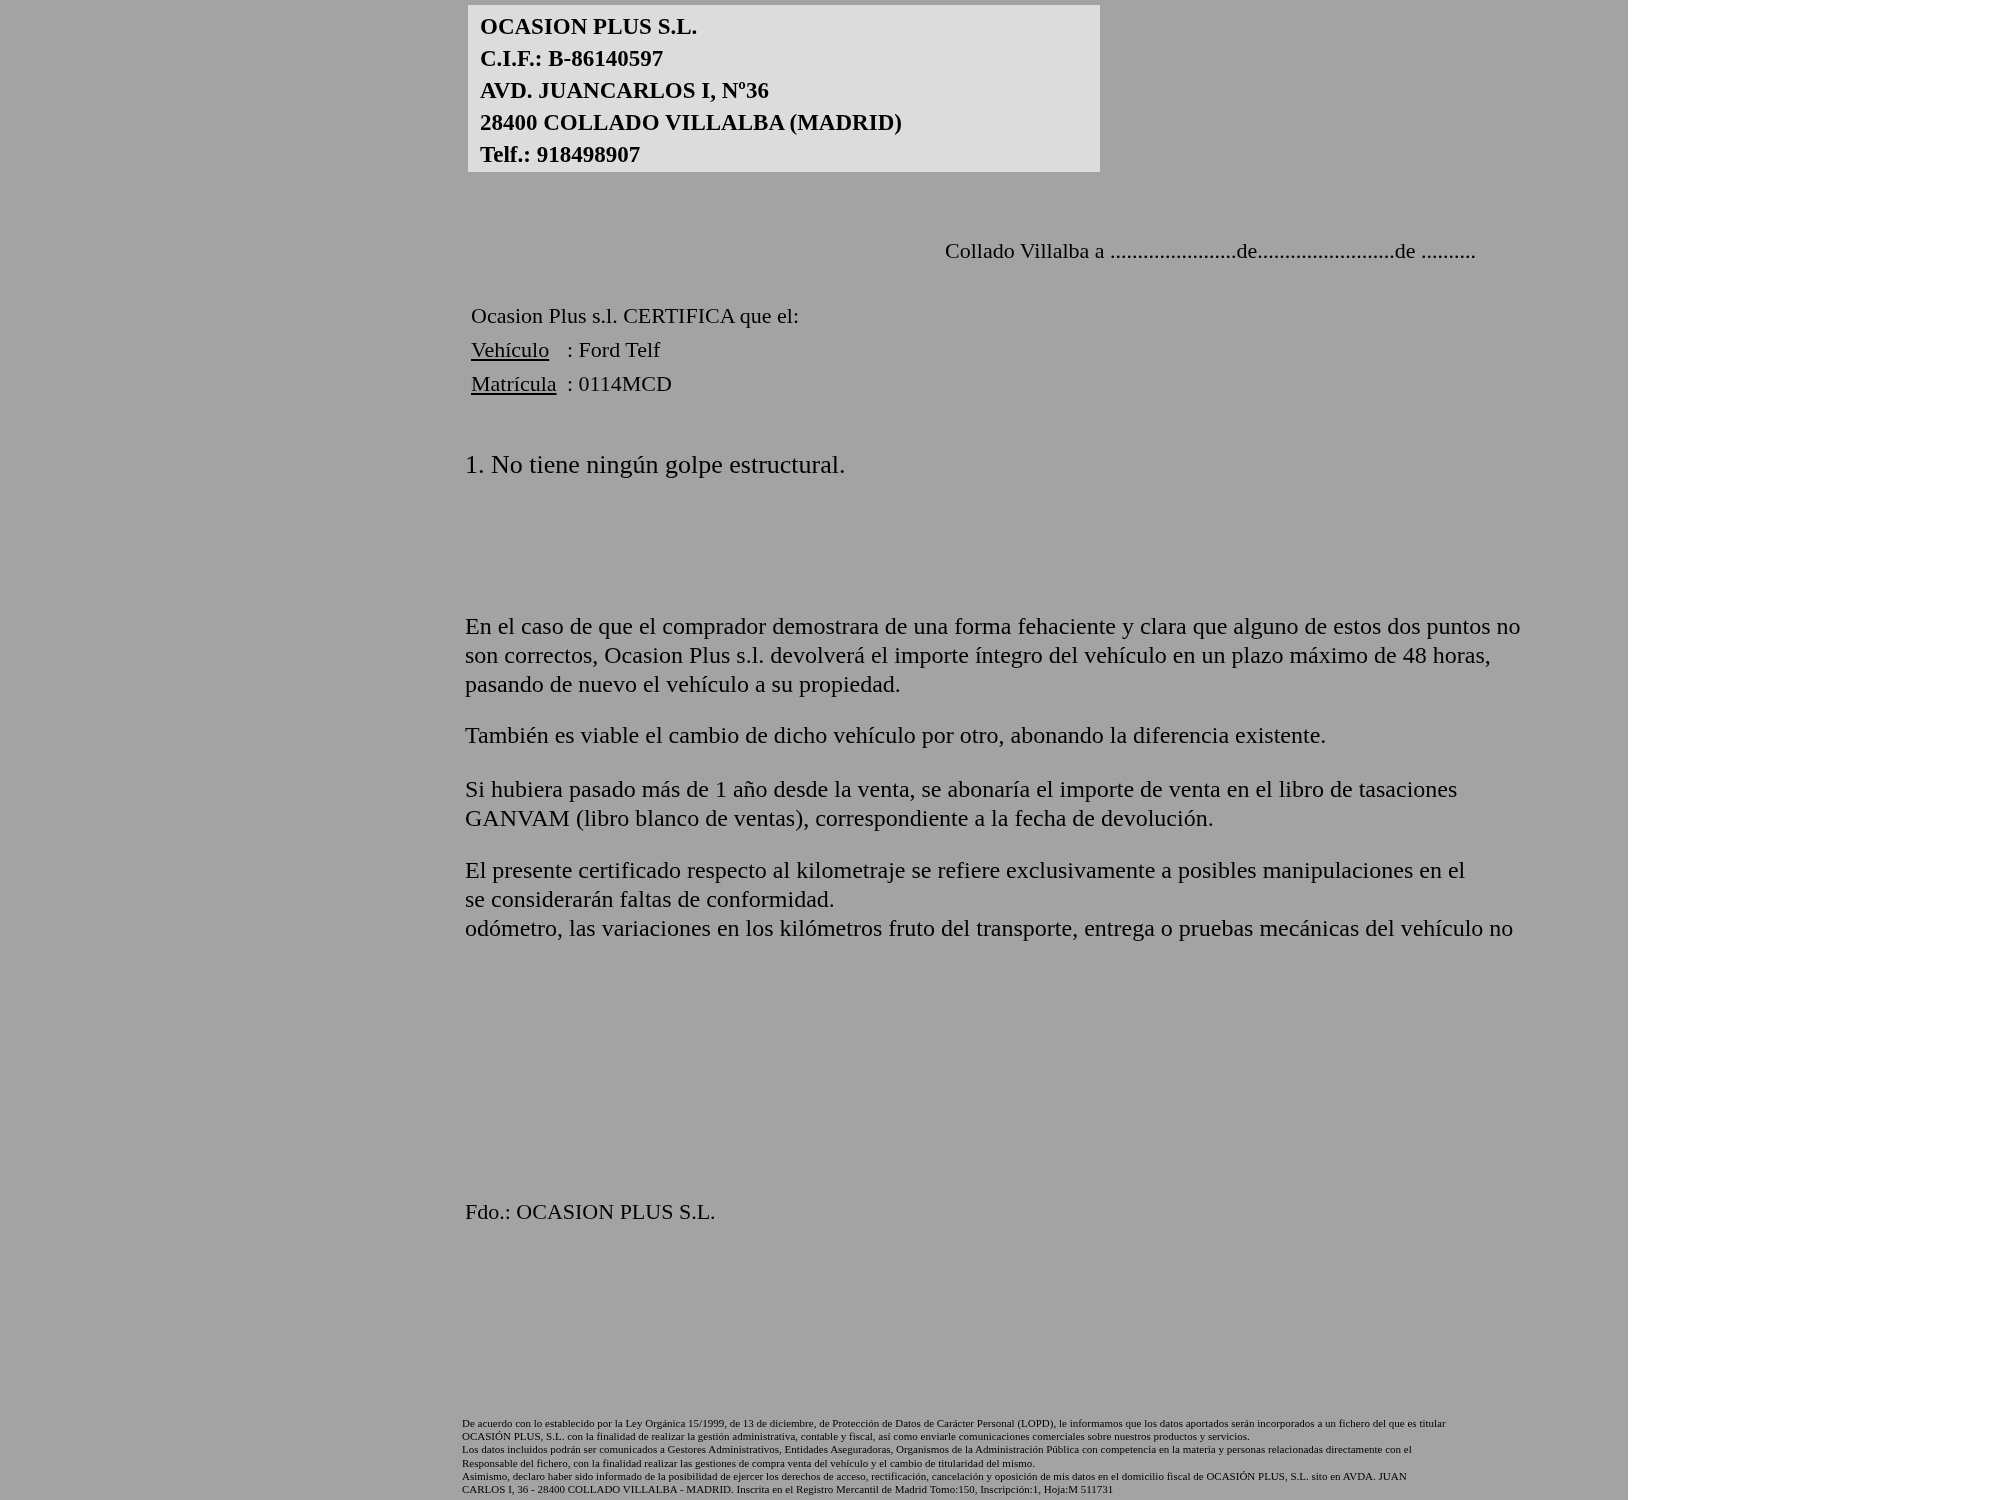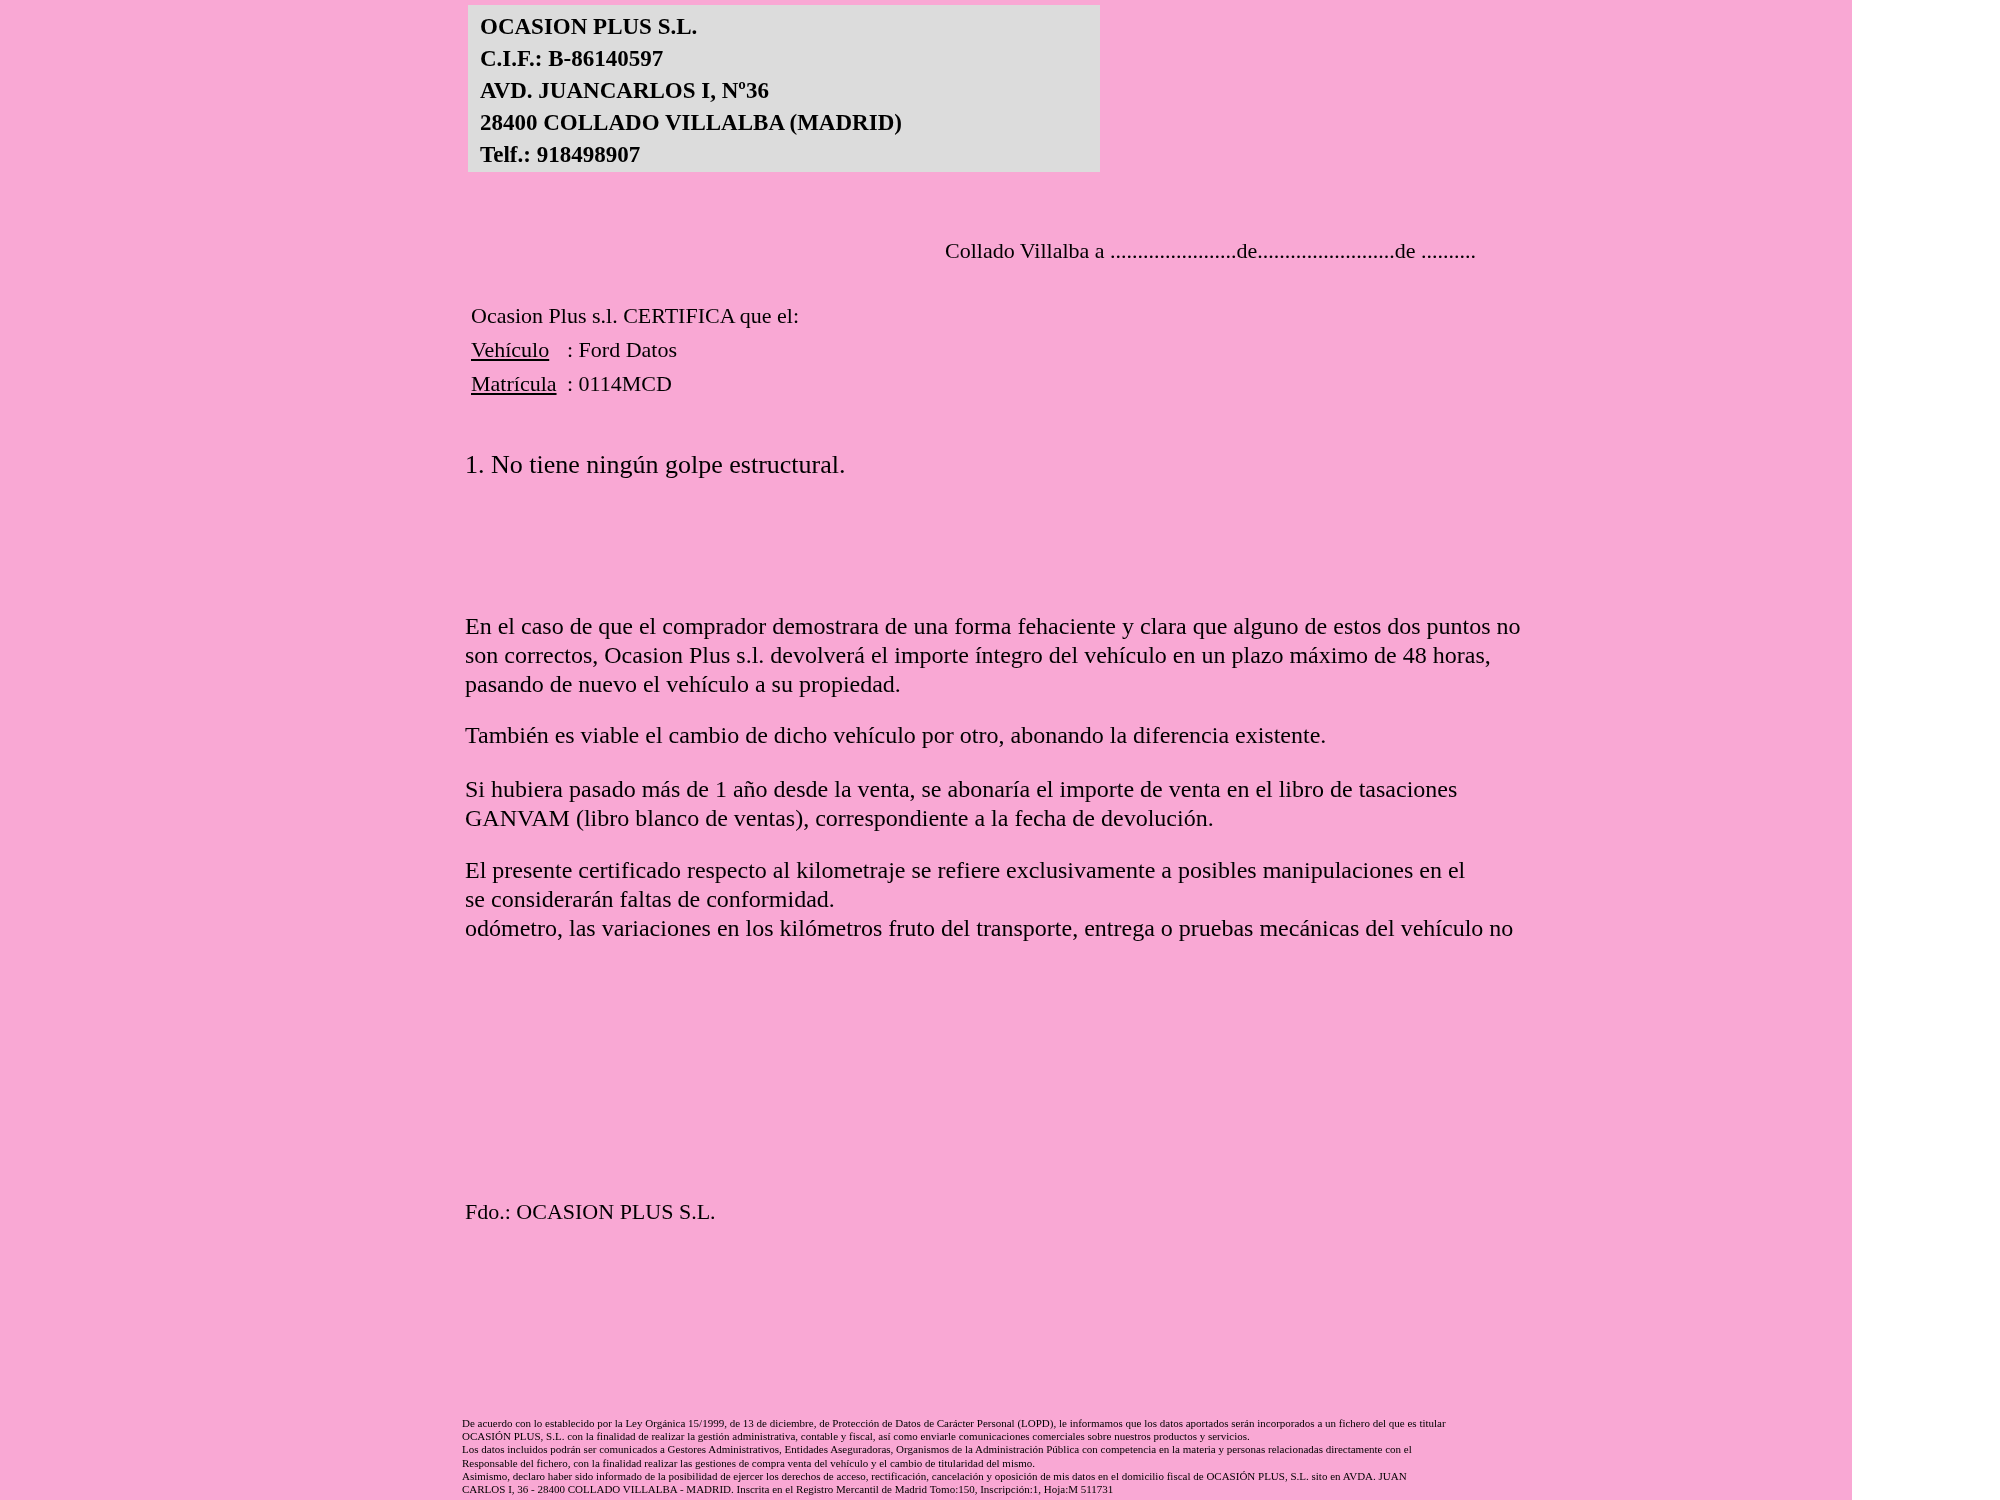--- a/index.html
+++ b/index.html
@@ -4,23 +4,23 @@
 <style>
   html, body {
     margin: 0;
     padding: 0;
     background: #ffffff;
     font-family: "Liberation Serif", "DejaVu Serif", serif;
     color: #000000;
   }
   .page {
     position: relative;
-    width: 1852px;
+    width: 1628px;
     height: 1500px;
-    background: #f9a8d4;
+    background: #a3a3a3;
     overflow: hidden;
   }
 
   
   .company-box {
     position: absolute;
     left: 468px;
     top: 5px;
     width: 632px;
     height: 167px;
@@ -120,21 +120,21 @@
     <div>AVD. JUANCARLOS I, Nº36</div>
     <div>28400 COLLADO VILLALBA (MADRID)</div>
     <div>Telf.: 918498907</div>
   </div>
 
   <div class="date-line">Collado Villalba a .......................de.........................de ..........</div>
 
   <div class="certify-intro">Ocasion Plus s.l. CERTIFICA que el:</div>
 
   <div class="cert-row vehicle">
-    <span class="cert-label">Vehículo</span><span class="cert-value">: Ford Datos</span>
+    <span class="cert-label">Vehículo</span><span class="cert-value">: Ford Telf</span>
   </div>
 
   <div class="cert-row plate">
     <span class="cert-label">Matrícula</span><span class="cert-value">: 0114MCD</span>
   </div>
 
   <div class="condition item1">1. No tiene ningún golpe estructural.</div>
 
   <div class="para p1">
     <div>En el caso de que el comprador demostrara de una forma fehaciente y clara que alguno de estos dos puntos no</div>

